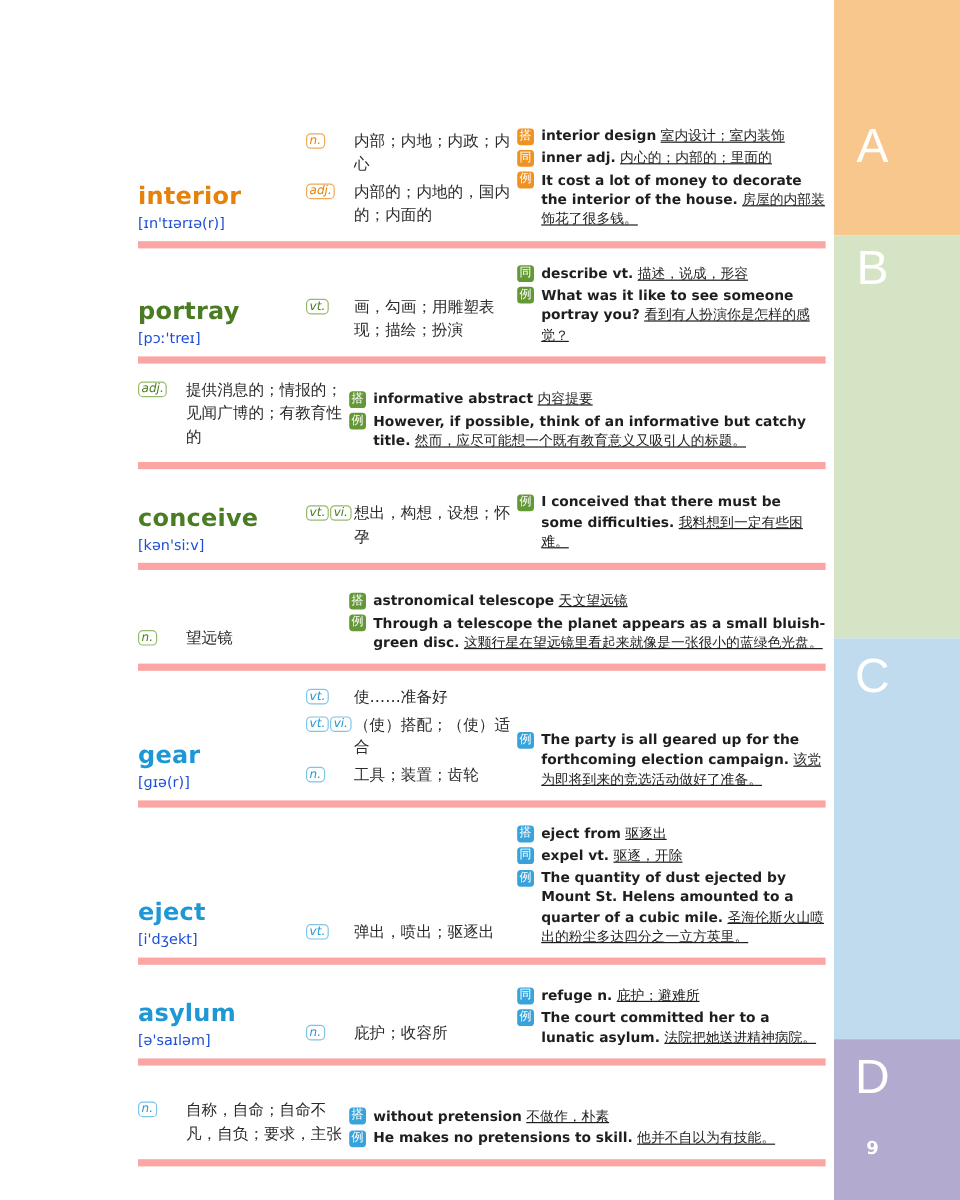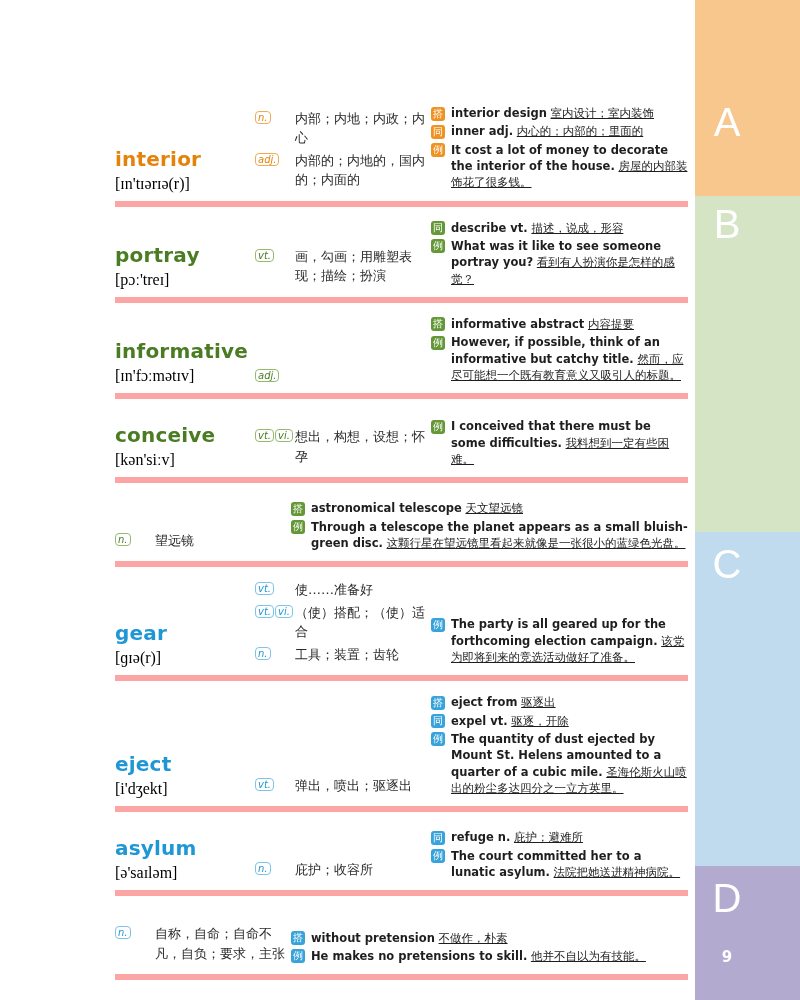--- a/index.html
+++ b/index.html
@@ -10,21 +10,21 @@
   }
   .page{position:relative;width:800px;height:1000px;overflow:hidden;background:#fff;}
 
   
   .content{position:absolute;left:115px;top:92px;width:573px;}
   .entry{display:flex;align-items:flex-end;box-sizing:border-box;min-height:84px;padding:13px 0 8px;}
   .entry + .entry{border-top:6px solid #fca5a5;}
 
   .word-col{width:140px;flex-shrink:0;}
   .word{font-size:20px;font-weight:bold;letter-spacing:.2px;color:var(--c);line-height:1.1;}
-  .phonetic{font-size:16px;color:#000000;margin-top:5px;font-family:Liberation Serif, serif;}
+  .phonetic{font-size:12px;color:#1d4ed8;margin-top:5px;}
 
   .senses{width:176px;flex-shrink:0;padding-right:6px;box-sizing:border-box;}
   .sense{display:flex;margin-bottom:3px;}
   .tags{flex-shrink:0;width:40px;display:flex;gap:1px;padding-top:2px;flex-wrap:nowrap;}
   .pos-tag{font-size:10px;font-style:italic;color:var(--c);border:1px solid var(--tagborder);
     border-radius:4px;padding:0 2px;line-height:12px;height:13px;box-sizing:border-box;}
   .def{font-size:13px;color:#2b2b2b;line-height:1.5;}
 
   .notes{flex:1;min-width:0;}
   .note{position:relative;padding-left:20px;font-size:11.5px;line-height:1.42;color:#1e1e1e;margin-bottom:2px;}
@@ -103,29 +103,26 @@
             </div>
             <div class="def">画，勾画；用雕塑表现；描绘；扮演</div>
           </div>
         </div>
         <div class="notes">
           <div class="note"><div class="note-tag">同</div><span class="en">describe vt.</span> <span class="zh">描述，说成，形容</span></div>
           <div class="note"><div class="note-tag">例</div><span class="en">What was it like to see someone portray you?</span> <span class="zh">看到有人扮演你是怎样的感觉？</span></div>
         </div>
       </div>
       <div class="entry theme-green">
-        <div class="word-col">
-          <div class="word">informative</div>
-          <div class="phonetic">[ɪn'fɔːmətɪv]</div>
-        </div>
         <div class="senses">
           <div class="sense">
             <div class="tags">
               <div class="pos-tag">adj.</div>
             </div>
+            <div class="def">提供消息的；情报的；见闻广博的；有教育性的</div>
           </div>
         </div>
         <div class="notes">
           <div class="note"><div class="note-tag">搭</div><span class="en">informative abstract</span> <span class="zh">内容提要</span></div>
           <div class="note"><div class="note-tag">例</div><span class="en">However, if possible, think of an informative but catchy title.</span> <span class="zh">然而，应尽可能想一个既有教育意义又吸引人的标题。</span></div>
         </div>
       </div>
       <div class="entry theme-green">
         <div class="word-col">
           <div class="word">conceive</div>

